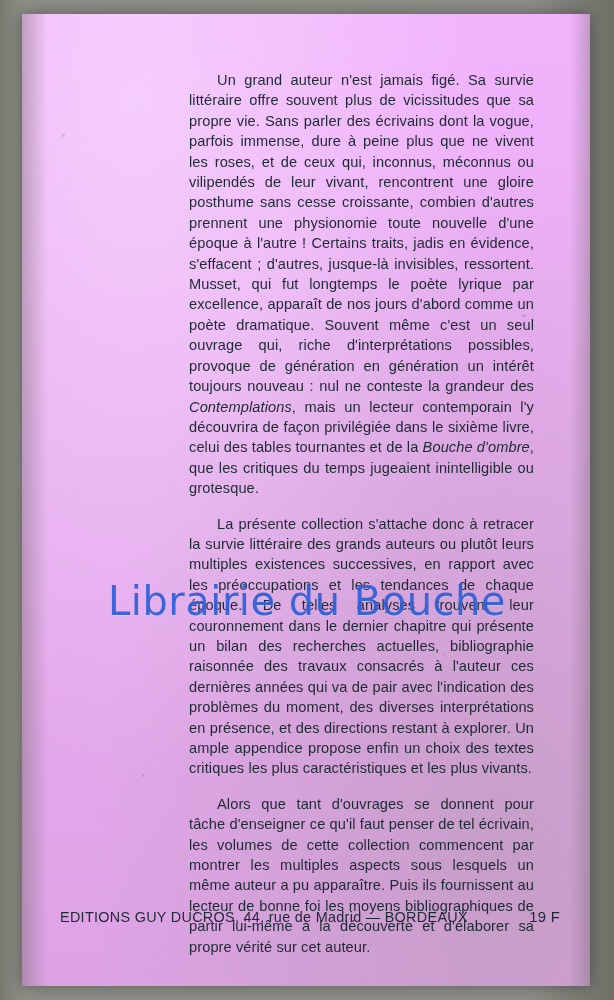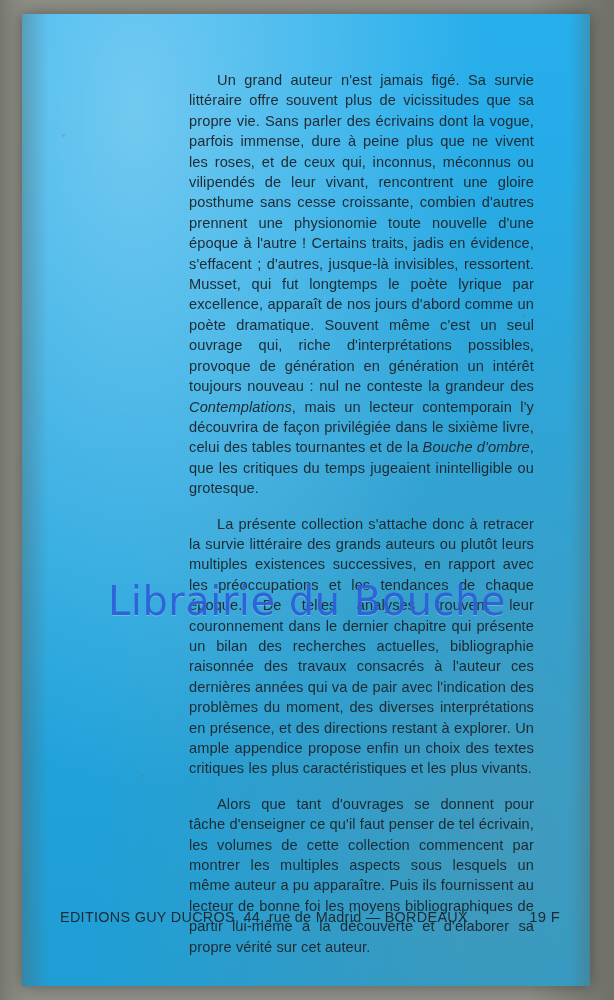--- a/index.html
+++ b/index.html
@@ -26,21 +26,21 @@
     background:
       linear-gradient(90deg, #76776f 0px, #86877f 14px, #8d8e86 28px, #8d8e86 86%, #6f7068 100%),
       #85867e;
   }
   #book {
     position: absolute;
     left: 22px;
     top: 14px;
     width: 568px;
     height: 972px;
-    background: #0ea5e9;
+    background: #f0abfc;
     box-shadow: 0 0 14px rgba(0,0,0,0.35);
   }
   
   #book::before {
     content: "";
     position: absolute;
     inset: 0;
     background:
       radial-gradient(ellipse at 20% 10%, rgba(255,255,255,0.35), rgba(255,255,255,0) 55%),
       radial-gradient(ellipse at 85% 85%, rgba(140,140,125,0.30), rgba(0,0,0,0) 60%),

